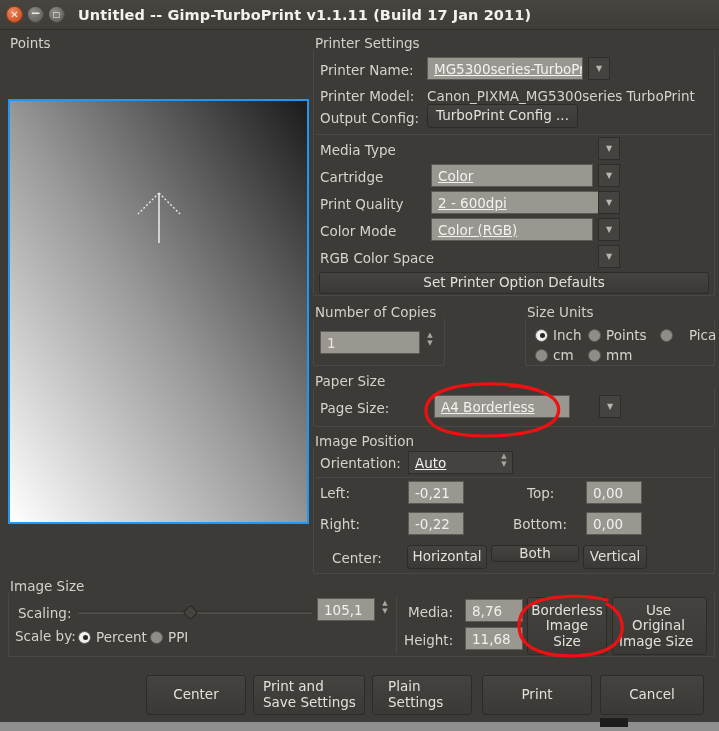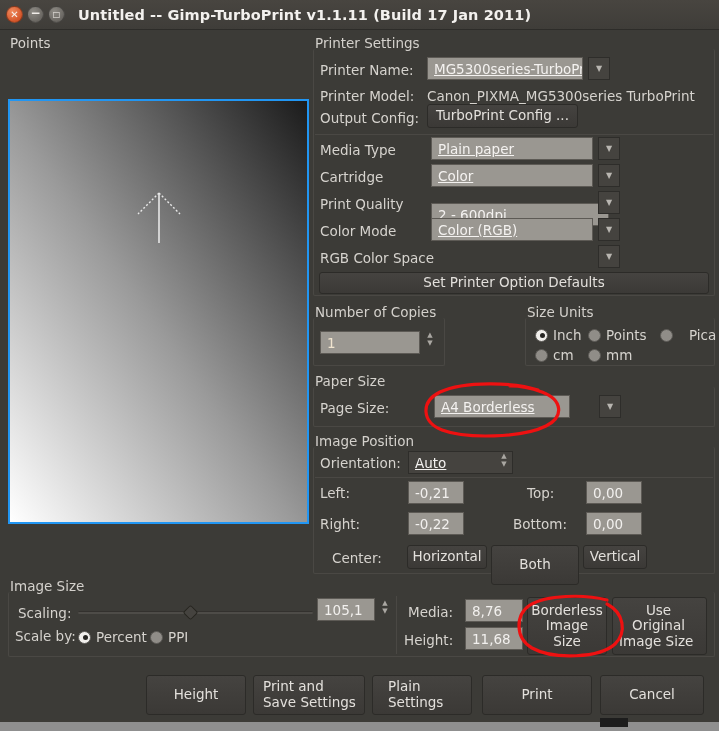--- a/index.html
+++ b/index.html
@@ -257,33 +257,30 @@
 
   <div class="lbl" style="position:absolute; left:320px; top:88px;">Printer Model:</div>
   <div class="lbl" style="position:absolute; left:427px; top:88px;">Canon_PIXMA_MG5300series TurboPrint</div>
 
   <div class="lbl" style="position:absolute; left:320px; top:110px;">Output Config:</div>
   <div class="btn" style="position:absolute; left:427px; top:104px; height:24px;">TurboPrint Config ...</div>
 
   <div class="hr" style="left:315px; top:134px; width:398px;"></div>
 
   <div class="lbl" style="position:absolute; left:320px; top:142px;">Media Type</div>
-  <div class="combo" style="position:absolute; left:431px; top:137px; width:162px;">
-    <span>Plain paper</span>
-  </div>
   <div class="arrowbox" style="position:absolute; left:596px; top:137px;">▼</div>
 
   <div class="lbl" style="position:absolute; left:320px; top:169px;">Cartridge</div>
   <div class="combo" style="position:absolute; left:431px; top:164px; width:162px;">
     <span>Color</span>
   </div>
   <div class="arrowbox" style="position:absolute; left:596px; top:164px;">▼</div>
 
   <div class="lbl" style="position:absolute; left:320px; top:196px;">Print Quality</div>
-  <div class="combo" style="position:absolute; left:431px; top:203px; width:178px;">
+  <div class="combo" style="position:absolute; left:431px; top:191px; width:178px;">
     <span>2 - 600dpi</span>
   </div>
   <div class="arrowbox" style="position:absolute; left:596px; top:191px;">▼</div>
 
   <div class="lbl" style="position:absolute; left:320px; top:223px;">Color Mode</div>
   <div class="combo" style="position:absolute; left:431px; top:218px; width:162px;">
     <span>Color (RGB)</span>
   </div>
   <div class="arrowbox" style="position:absolute; left:596px; top:218px;">▼</div>
 
@@ -361,21 +358,21 @@
   <div class="entry" style="position:absolute; left:408px; top:512px; width:56px;">
     <span>-0,22</span>
   </div>
   <div class="lbl" style="position:absolute; left:513px; top:516px;">Bottom:</div>
   <div class="entry" style="position:absolute; left:586px; top:512px; width:56px;">
     <span>0,00</span>
   </div>
 
   <div class="lbl" style="position:absolute; left:332px; top:550px;">Center:</div>
   <div class="btn" style="position:absolute; left:407px; top:545px; width:80px; height:24px;">Horizontal</div>
-  <div class="btn" style="position:absolute; left:491px; top:545px; width:88px; height:40px;">Both</div>
+  <div class="btn" style="position:absolute; left:491px; top:545px; width:88px; height:17px;">Both</div>
   <div class="btn" style="position:absolute; left:583px; top:545px; width:64px; height:24px;">Vertical</div>
 
   <div class="frame-title" style="left:10px; top:578px;">Image Size</div>
   <div class="frame" style="left:8px; top:592px; width:707px; height:65px;"></div>
 
   <div class="lbl" style="position:absolute; left:18px; top:605px;">Scaling:</div>
   <div class="slider-track" style="left:78px; top:611px; width:235px;"></div>
   <div class="slider-handle" id="scaling-handle" style="top: 607px; left: 185.3px;"></div>
   <div class="entry" style="position:absolute; left:317px; top:598px; width:58px; justify-content:flex-start;">
     <span>105,1</span>
@@ -408,21 +405,21 @@
 
   <div class="btn" style="position:absolute; left:527px; top:597px; width:80px; height:58px; flex-direction:column;">
     <span>Borderless</span>
     <span>Image Size</span>
   </div>
   <div class="btn" style="position:absolute; left:612px; top:597px; width:95px; height:58px; flex-direction:column; align-items:flex-start; padding-left:6px;">
     <span style="margin-top:auto;">Use Original</span>
     <span style="margin-bottom:auto;">Image Size</span>
   </div>
 
-  <div class="btn" style="position:absolute; left:146px; top:675px; width:100px; height:40px;">Height</div>
+  <div class="btn" style="position:absolute; left:146px; top:675px; width:100px; height:40px;">Center</div>
   <div class="btn" style="position:absolute; left:253px; top:675px; width:112px; height:40px; flex-direction:column; align-items:flex-start; padding-left:9px;">
     <span style="margin-top:auto;">Print and</span>
     <span style="margin-bottom:auto;">Save Settings</span>
   </div>
   <div class="btn" style="position:absolute; left:372px; top:675px; width:100px; height:40px; flex-direction:column; align-items:flex-start; padding-left:15px;">
     <span style="margin-top:auto;">Plain</span>
     <span style="margin-bottom:auto;">Settings</span>
   </div>
   <div class="btn" style="position:absolute; left:482px; top:675px; width:110px; height:40px;">Print</div>
   <div class="btn" style="position:absolute; left:600px; top:675px; width:104px; height:40px;">Cancel</div>

